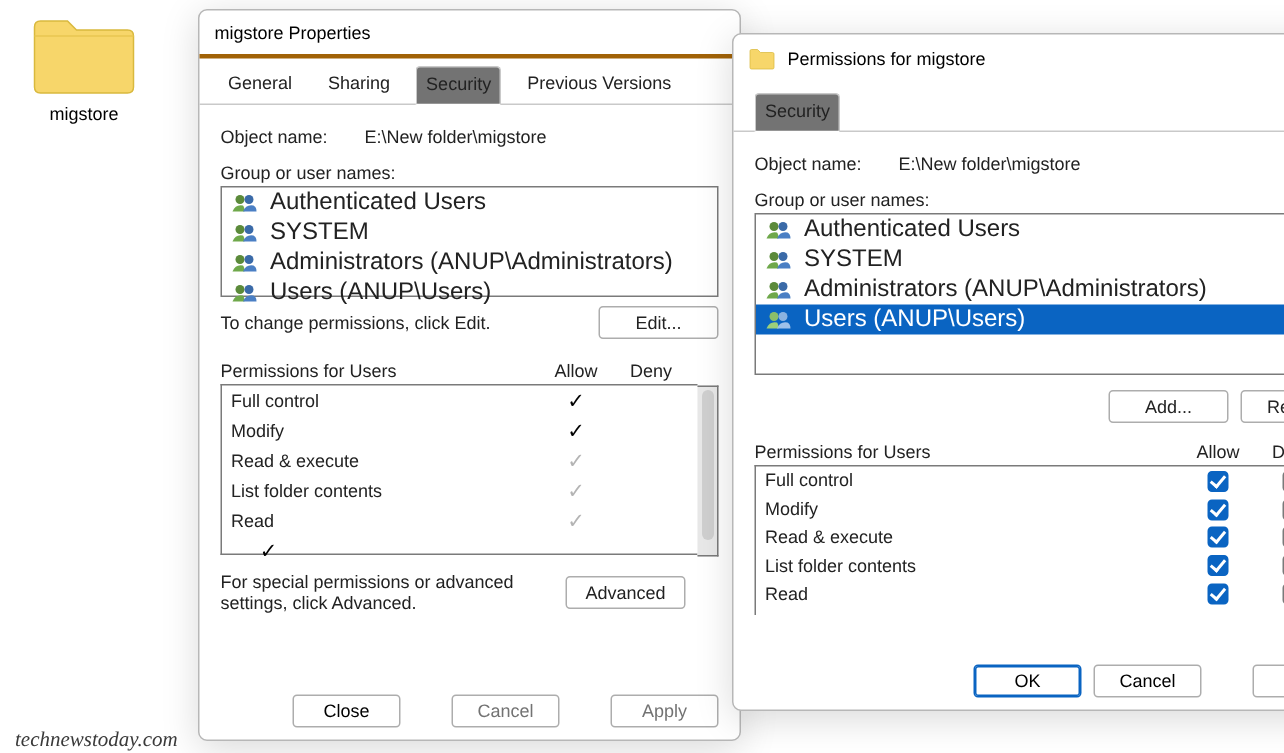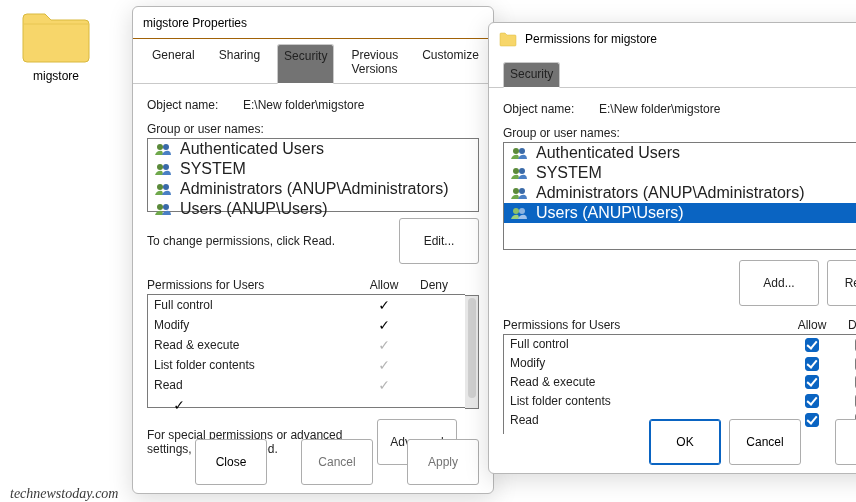--- a/index.html
+++ b/index.html
@@ -3,35 +3,35 @@
 <meta charset="utf-8">
 <style>
   * { box-sizing: border-box; font-family: "Segoe UI", Tahoma, sans-serif; }
   body { margin:0; width:856px; height:502px; background:#fff; position:relative; overflow:hidden; }
   .desktop-icon { position:absolute; left:6px; top:8px; width:100px; text-align:center; font-size:12px; }
   .desktop-icon .folder-glyph { width:70px; height:55px; margin:0 auto 6px; }
   .folder-glyph svg { width:100%; height:100%; }
   .window { position:absolute; background:#fff; border:1px solid #b7b7b7; border-radius:6px; box-shadow:0 5px 25px rgba(0,0,0,.15); }
   .win1 { left:132px; top:6px; width:362px; height:488px; }
   .win2 { left:488px; top:22px; width:434px; height:452px; }
-  .titlebar { display:flex; align-items:center; height:32px; padding:0 10px; font-size:12px; border-bottom:1px solid #a16207; }
+  .titlebar { display:flex; align-items:center; height:32px; padding:0 10px; font-size:12px; border-bottom:3px solid #a16207; }
   .titlebar.noborder { border-bottom:none; }
   .title-icon { width:18px; height:18px; margin-right:8px; }
   .title-close { margin-left:auto; width:24px; text-align:center; font-size:14px; cursor:default; }
   .tabs { display:flex; gap:10px; padding:4px 12px 0; border-bottom:1px solid #c9c9c9; font-size:12px; }
   .tab { padding:4px 6px 6px; border:1px solid transparent; color:#222; }
   .tab.active { border:1px solid #c9c9c9; border-bottom:1px solid #fff; border-radius:3px 3px 0 0; background:#737373; position:relative; top:1px; }
   .tabs.solo { padding:6px 14px 0; }
   .body { padding:8px 14px 0; font-size:12px; color:#222; }
   .row { display:flex; gap:16px; margin:6px 0 10px; }
   .listbox { border:1px solid #7a7a7a; background:#fff; font-size:16px; }
   .listbox .item { display:flex; align-items:center; gap:6px; padding:1px 6px; }
   .listbox .item.selected { background:#0a64c2; color:#fff; }
   .people { width:20px; height:14px; }
-  .btn { border:1px solid #adadad; background:#fff; border-radius:3px; font-size:12px; padding:15px 0; text-align:center; min-width:72px; }
+  .btn { border:1px solid #adadad; background:#fff; border-radius:3px; font-size:12px; padding:3px 0; text-align:center; min-width:72px; }
   .btn.disabled { color:#737373;margin-left:26px; }
   .btn.primary { border:1px solid #0a64c2; box-shadow:0 0 0 1px #0a64c2 inset; }
   .cols { display:flex; font-size:12px; padding:4px 6px 2px; }
   .col-title { flex:1; }
   .col-h { width:50px; text-align:center; }
   .perm-table { border:1px solid #7a7a7a; }
   .perm-table .prow { display:flex; align-items:center; padding:2px 6px; }
   .perm-table .pname { flex:1; }
   .perm-table .cell { width:50px; text-align:center; }
   .chk { display:inline-block; width:14px; height:14px; border:1px solid #7a7a7a; border-radius:3px; background:#fff; position:relative; vertical-align:middle; }
@@ -61,21 +61,20 @@
 
 <div class="window win1">
   <div class="titlebar">
     <span>migstore Properties</span>
   </div>
   <div class="tabs">
     <div class="tab">General</div>
     <div class="tab">Sharing</div>
     <div class="tab active">Security</div>
     <div class="tab">Previous Versions</div>
-    <div class="tab">Customize</div>
   </div>
   <div class="body">
     <div class="row">
       <span style="min-width:80px;">Object name:</span>
       <span>E:\New folder\migstore</span>
     </div>
     <div style="margin-bottom:2px;">Group or user names:</div>
     <div class="listbox" style="height:74px; position:relative;">
       <div class="item">
           <svg class="people" viewBox="0 0 20 14">
@@ -108,21 +107,21 @@
           <svg class="people" viewBox="0 0 20 14">
             <circle cx="6" cy="5" r="3" fill="#5b8a3a"></circle>
             <circle cx="12" cy="5" r="3" fill="#3a6aa8"></circle>
             <path d="M1 13 Q3 8 8 9 Q9 10 9 13Z" fill="#6fa84b"></path>
             <path d="M8 13 Q10 8 15 9 Q17 10 17 13Z" fill="#4a7fc4"></path>
           </svg>
           <span>Users (ANUP\Users)</span>
         </div>
     </div>
     <div class="edit-row">
-      <span>To change permissions, click Read.</span>
+      <span>To change permissions, click Edit.</span>
       <div class="btn" style="min-width:80px;">Edit...</div>
     </div>
     <div style="display:flex;">
       <div style="flex:1;">
         <div class="cols" style="padding-left:0;">
           <div class="col-title">Permissions for Users</div>
           <div class="col-h">Allow</div>
           <div class="col-h">Deny</div>
         </div>
         <div class="perm-table" style="height:114px; position:relative; border-right:none;">

